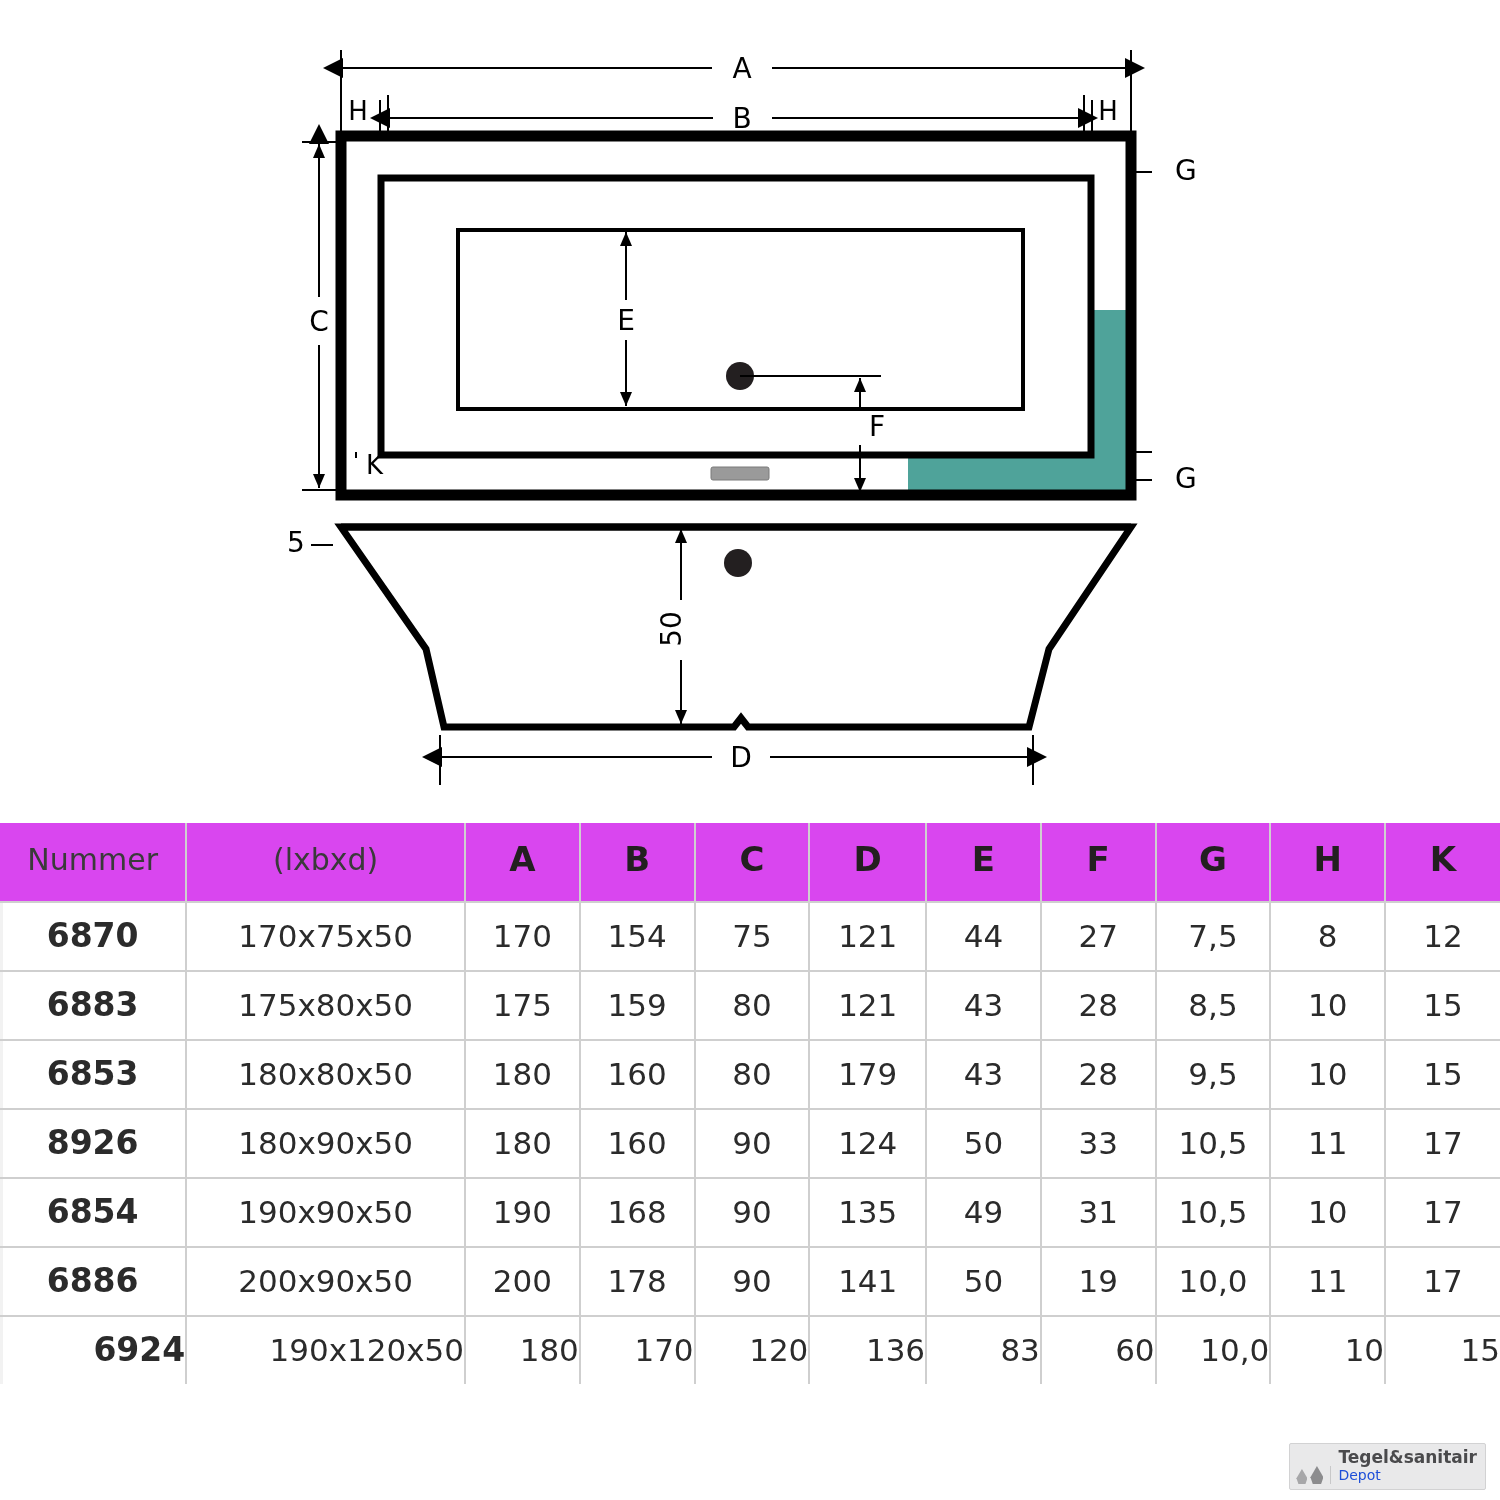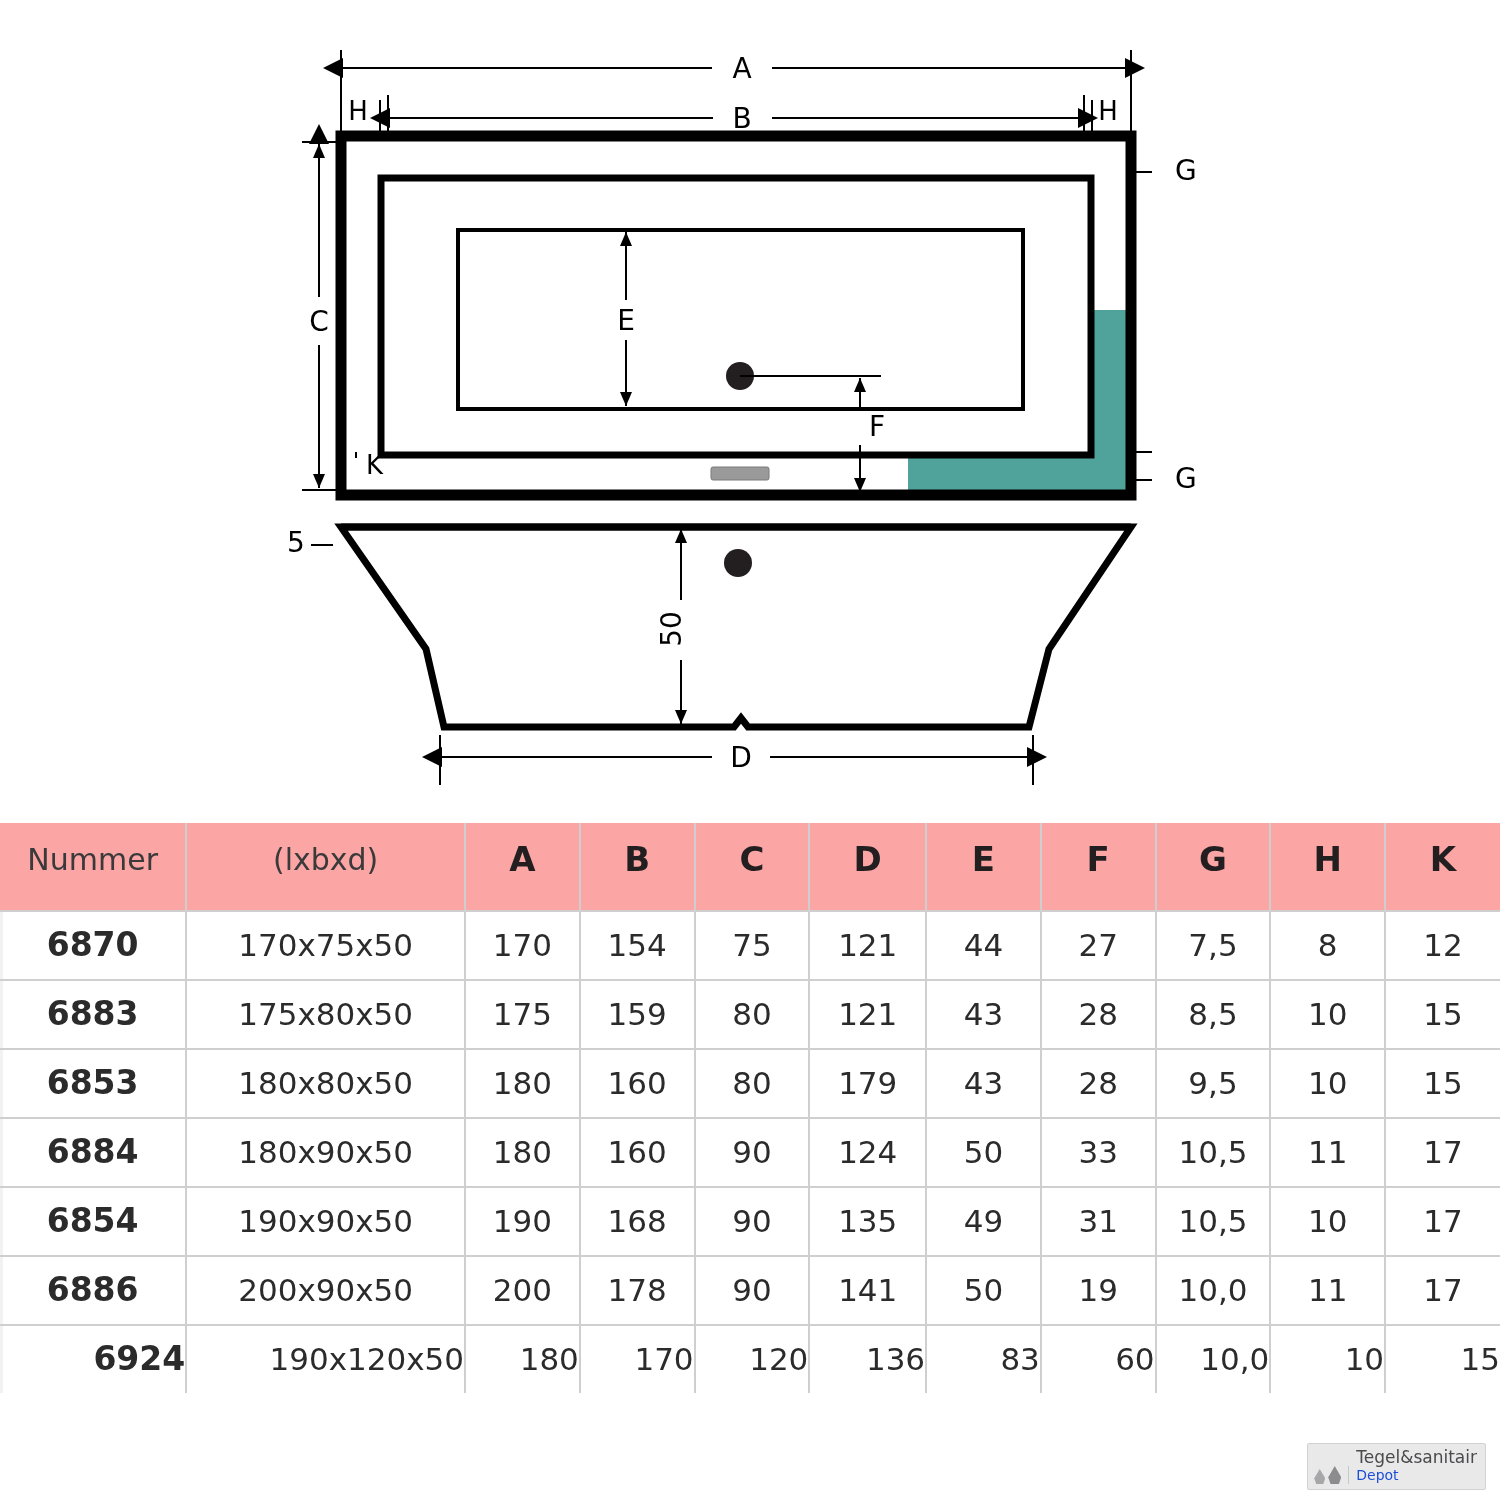--- a/index.html
+++ b/index.html
@@ -30,25 +30,25 @@
   }
   col.c-num   { width:185px; }
   col.c-dim   { width:277px; }
   col.c-val   { width:114px; }
   col.c-val-d { width:116px; }
 
   thead th {
     font-weight:normal;
     font-size:30px;
     color:#3a3a3a;
-    padding:16px 0 31px 0;
+    padding:16px 0 22px 0;
     text-align:center;
     border-bottom:2px solid #cfcfcf;
     border-right:2px solid #cfcfcf;
-    background:#fca5a5;
+    background:#d946ef;
   }
   thead th.letter { font-weight:bold; font-size:34px; color:#231f20; }
   thead th:last-child { border-right:none; }
 
   tbody td {
     font-size:31px;
     text-align:center;
     padding:13px 0 15px 0;
     border-bottom:2px solid #cfcfcf;
     border-right:2px solid #cfcfcf;
@@ -80,21 +80,21 @@
     padding-right:7px;
     border-right:1px solid #c8c8c9;
   }
   #watermark .drop {
     width:13px; height:18px;
     background:#8c8c8e;
     clip-path: polygon(50% 0%, 100% 62%, 82% 100%, 18% 100%, 0% 62%);
   }
   #watermark .drop.small { width:11px; height:15px; background:#a7a7a9; }
   #watermark .wm-text { line-height:1.05; }
-  #watermark .wm-main { font-size:17px; font-weight:normal; color:#4a4a4c;margin-top:36px; }
+  #watermark .wm-main { font-size:17px; font-weight:bold; color:#4a4a4c;margin-top:36px; }
   #watermark .wm-sub { font-size:14px; color:#1d4ed8; text-align:right; }
 </style>
 </head>
 <body>
 
 <div id="drawing">
   <svg width="1500" height="800" viewBox="0 0 1500 800" xmlns="http://www.w3.org/2000/svg">
     <defs>
       <marker id="arrL" markerWidth="12" markerHeight="10" refX="10" refY="5" orient="auto">
         <path d="M10,0 L0,5 L10,10 z" fill="#000"></path>
@@ -260,21 +260,21 @@
         <td>160</td>
         <td>80</td>
         <td>179</td>
         <td>43</td>
         <td>28</td>
         <td>9,5</td>
         <td>10</td>
         <td>15</td>
       </tr>
       <tr>
-        <td class="num">6884</td>
+        <td class="num">8926</td>
         <td class="dims">180x90x50</td>
         <td>180</td>
         <td>160</td>
         <td>90</td>
         <td>124</td>
         <td>50</td>
         <td>33</td>
         <td>10,5</td>
         <td>11</td>
         <td>17</td>

